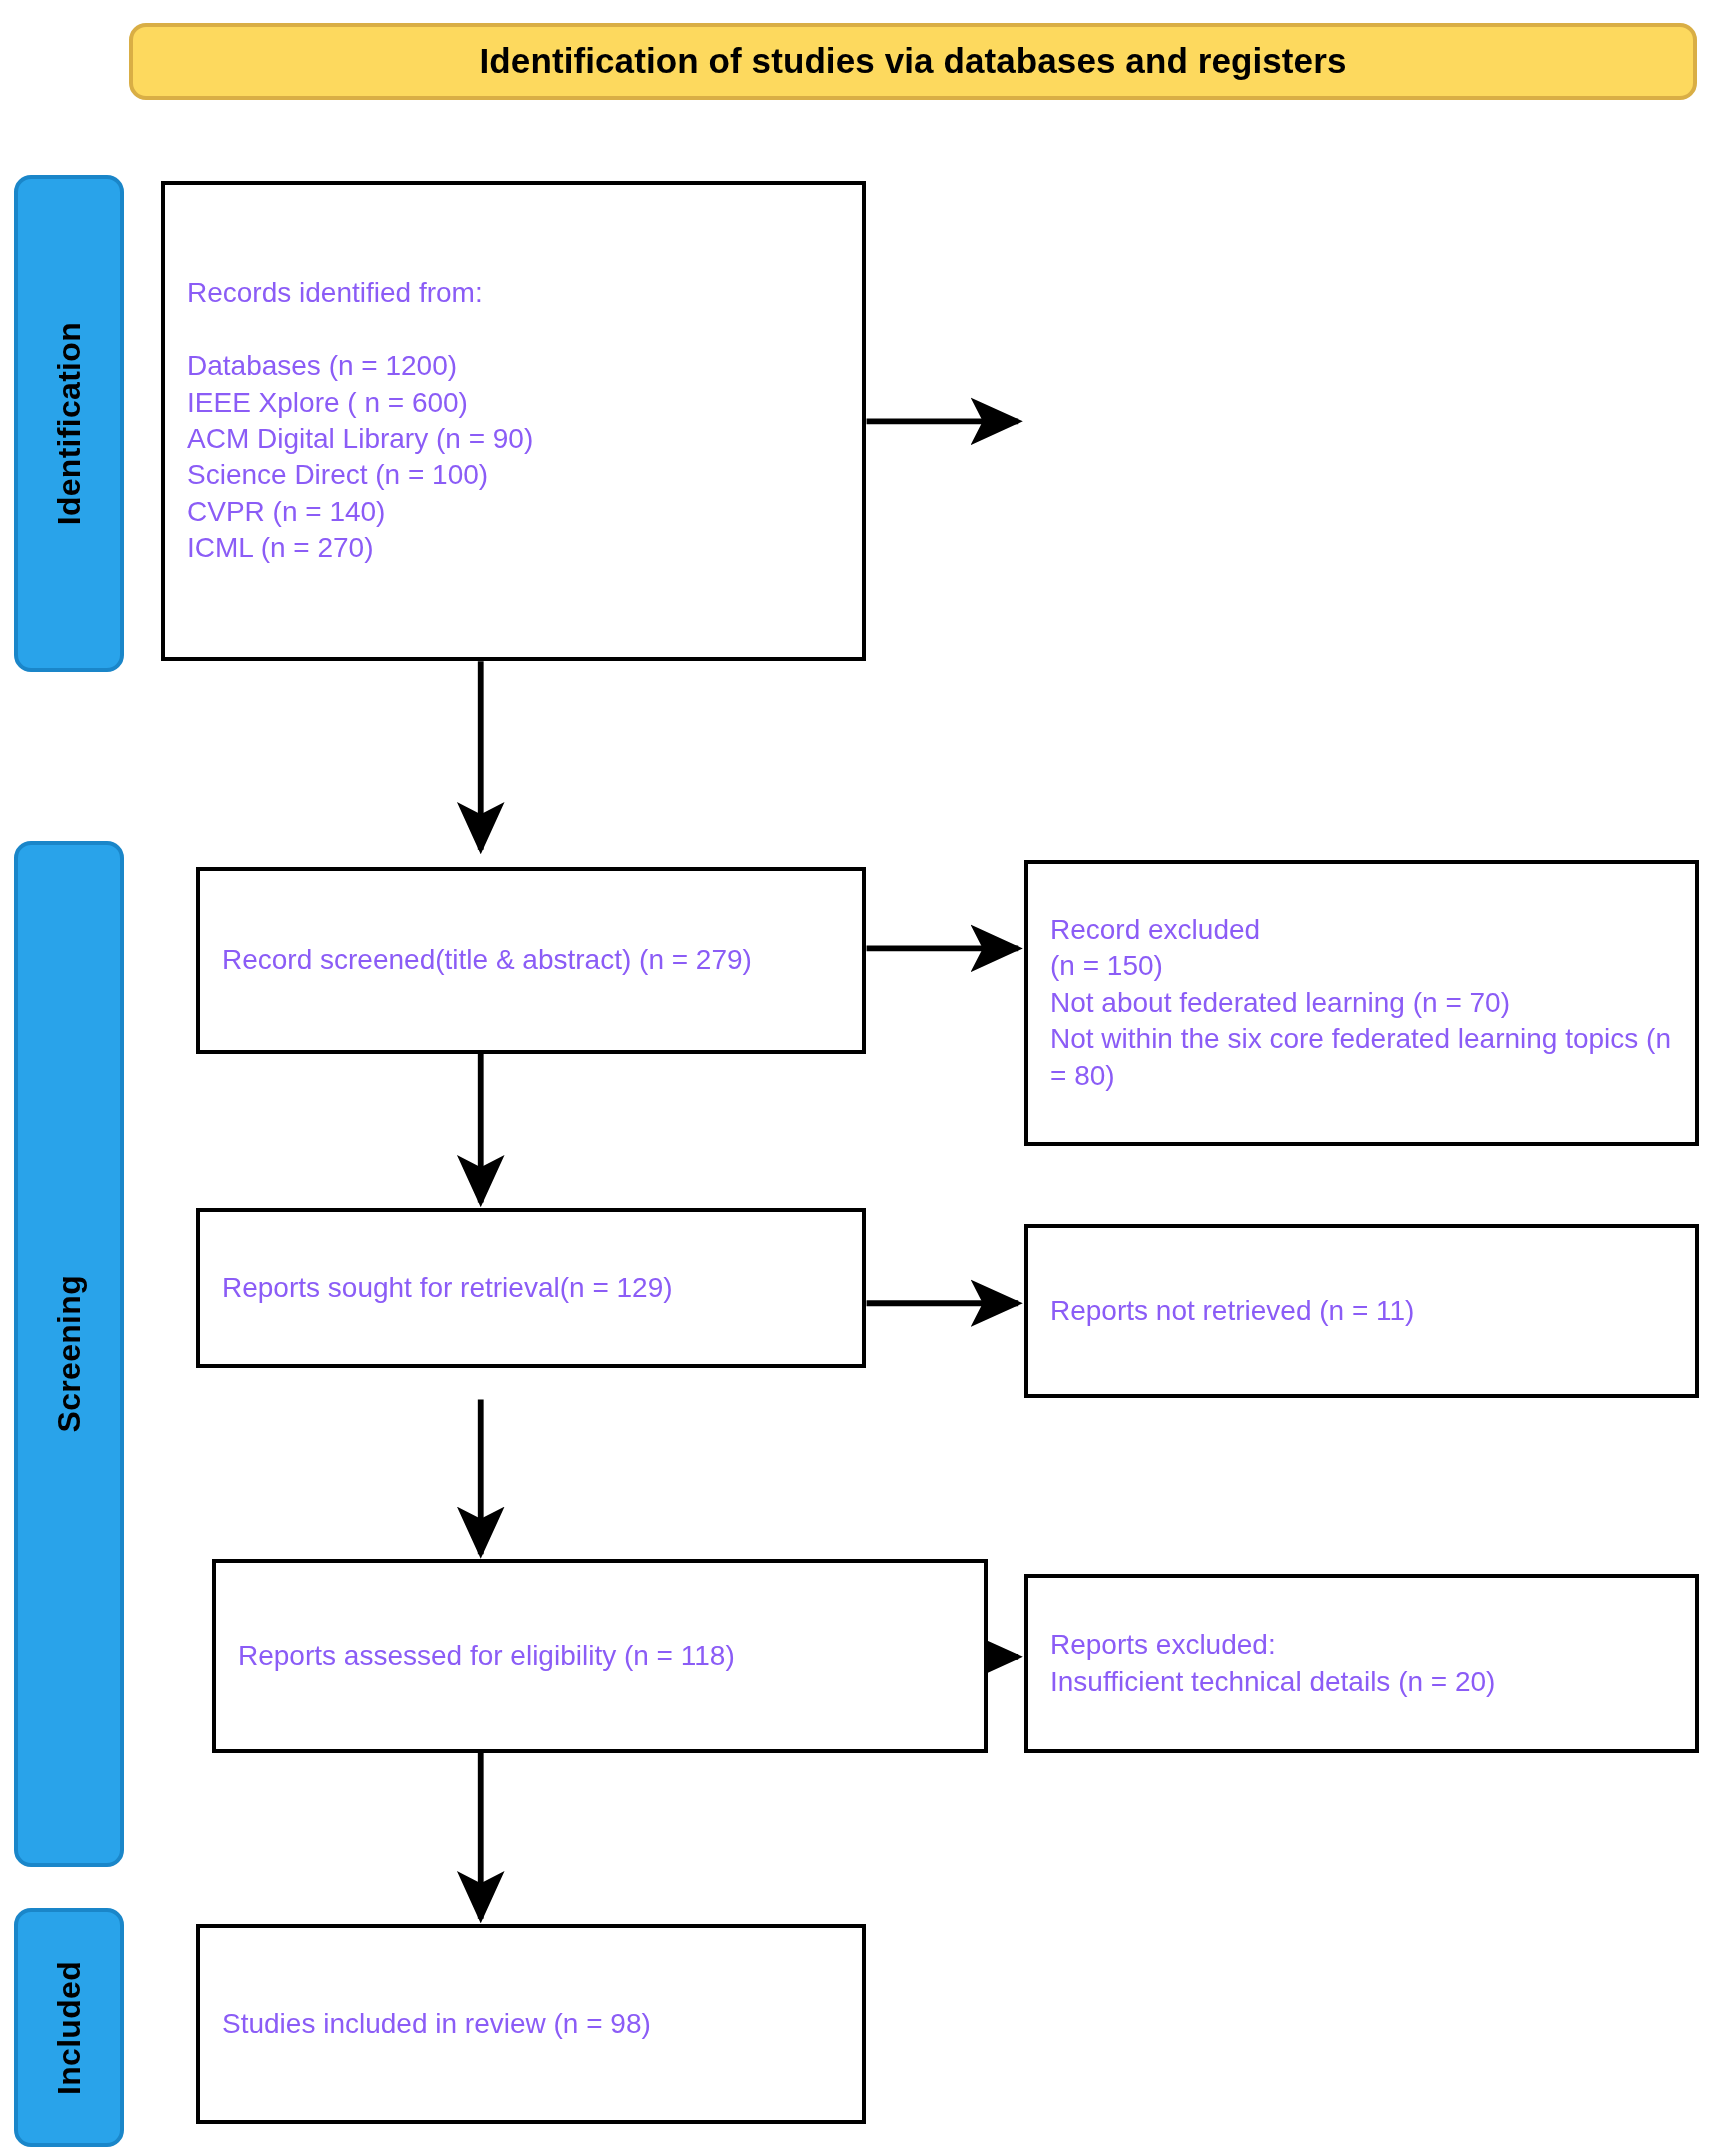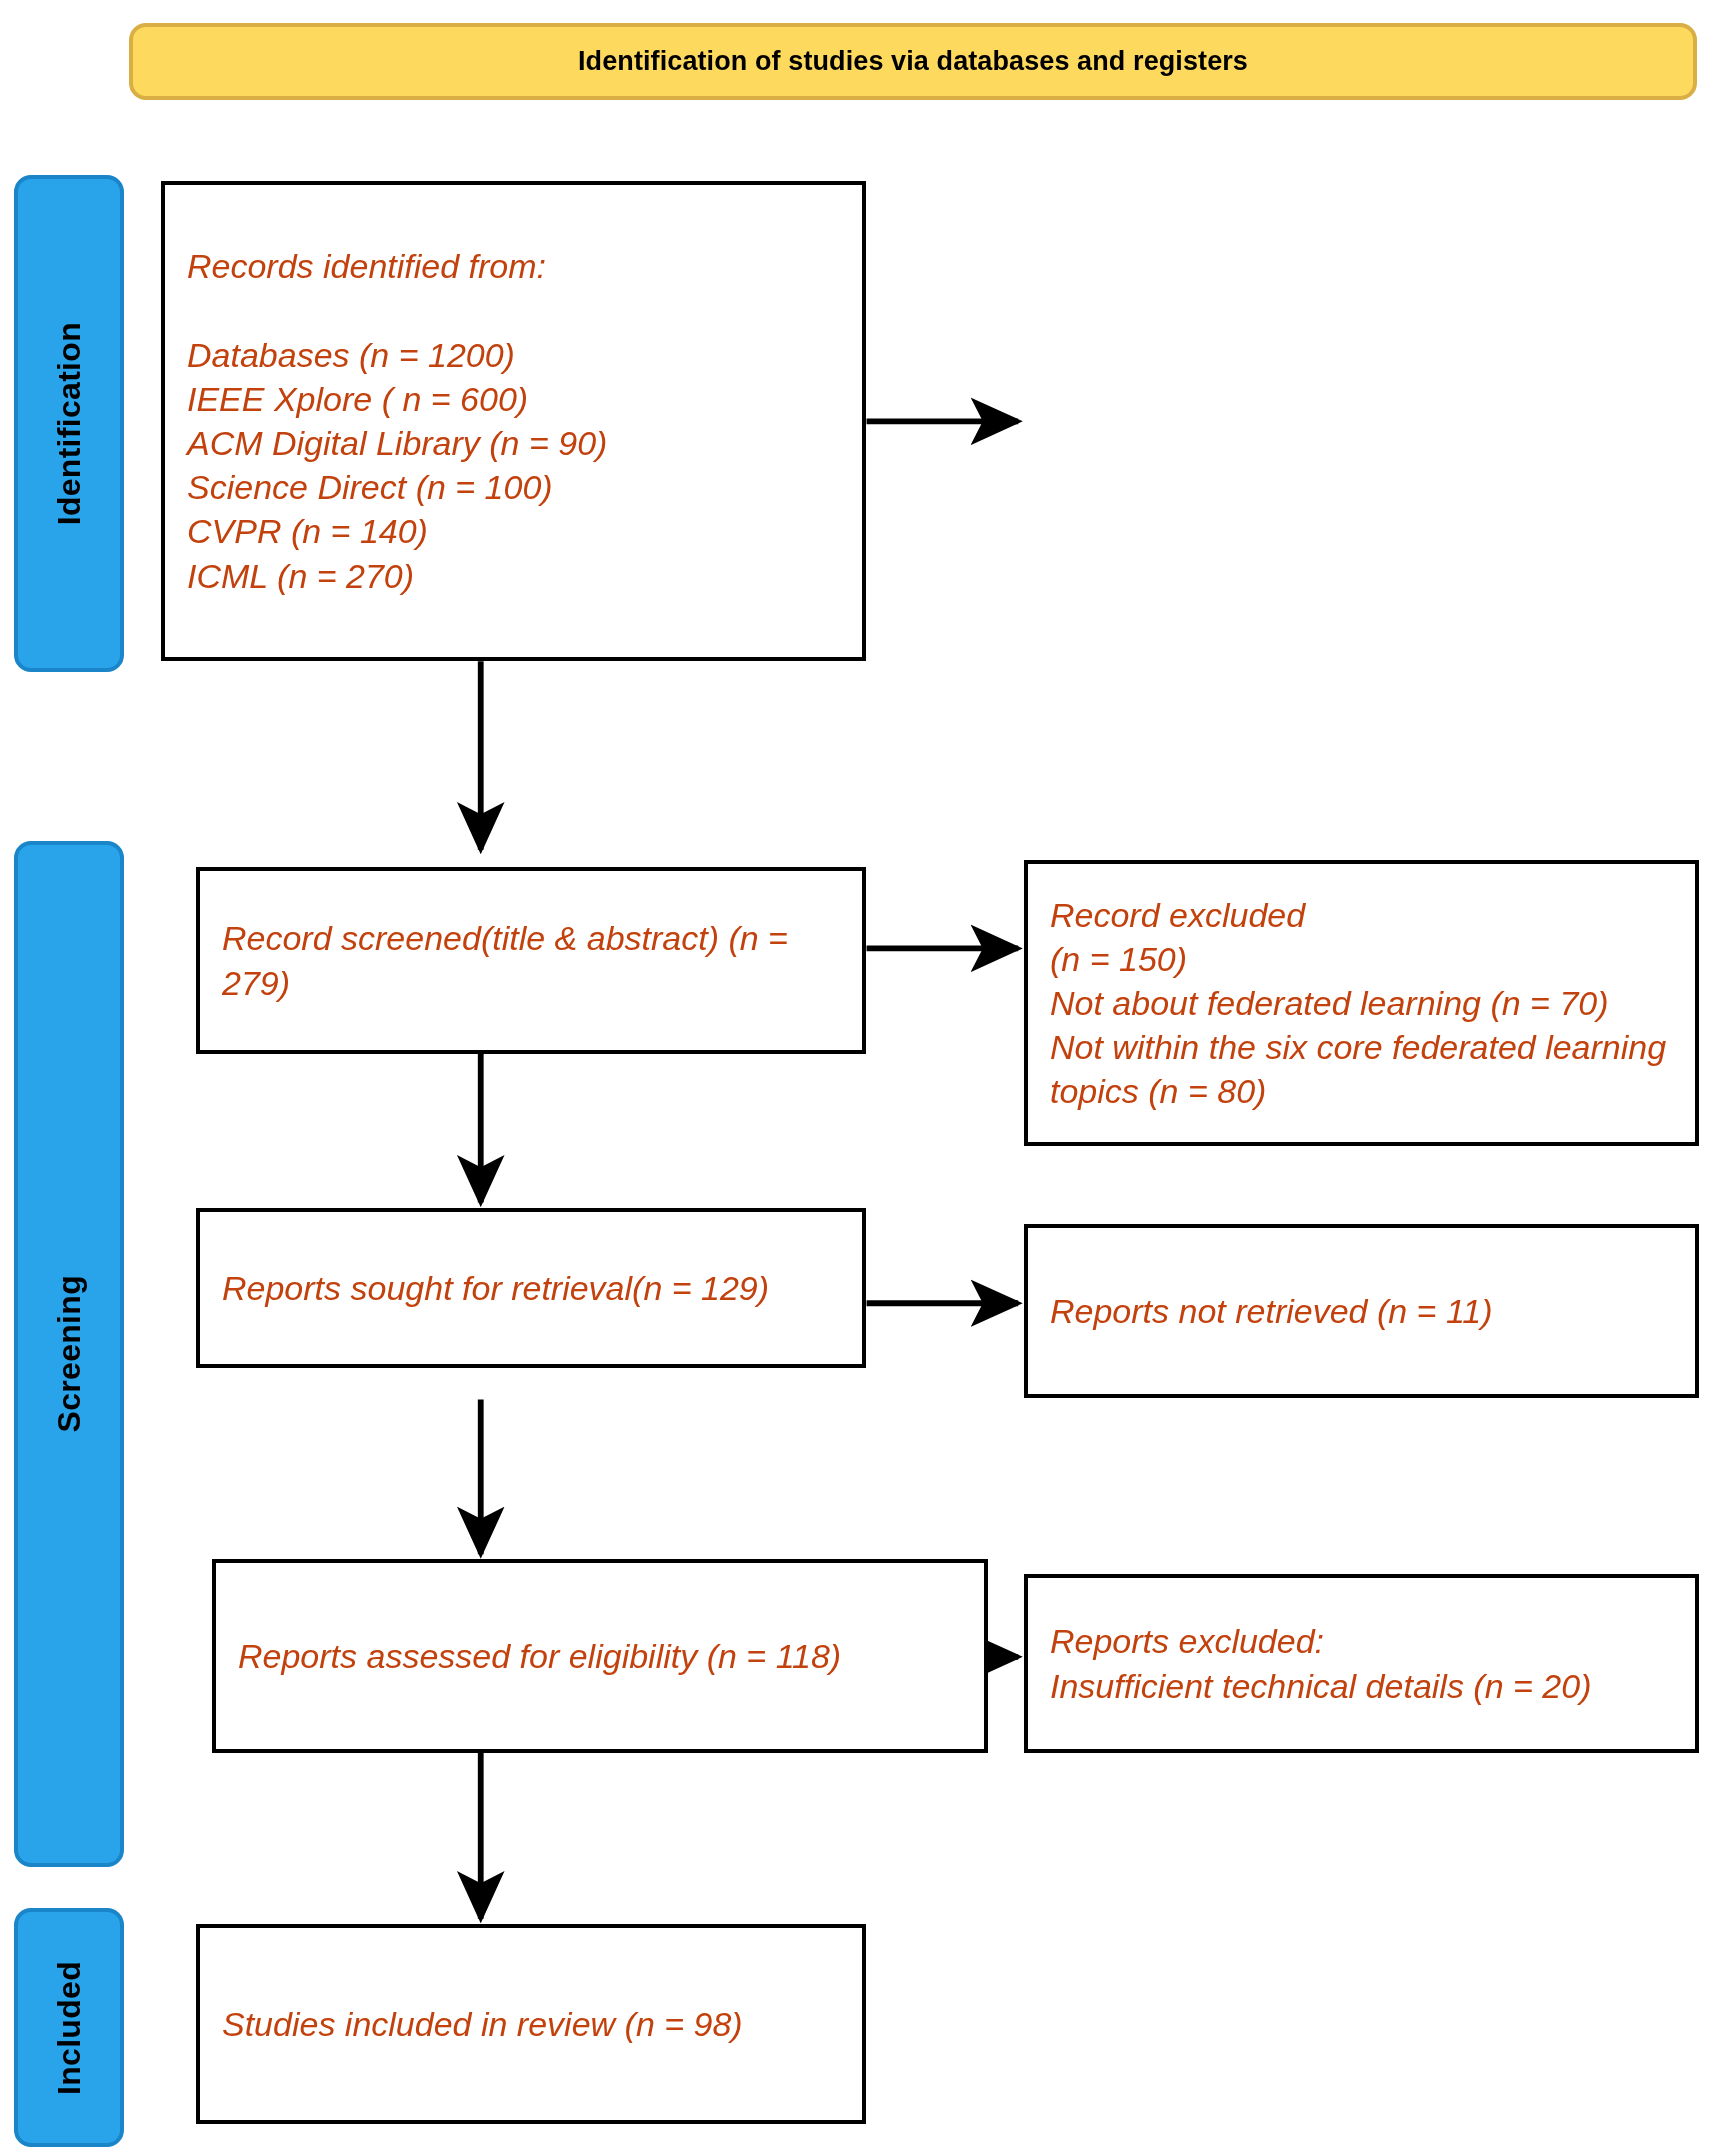--- a/index.html
+++ b/index.html
@@ -30,21 +30,21 @@
     height: 77px;
     background: #fdd95e;
     border: 4.5px solid #d9ae45;
     border-radius: 17px;
     box-sizing: border-box;
     display: flex;
     align-items: center;
     justify-content: center;
   }
   .title-banner .title-text {
-    font-size: 27px;
+    font-size: 35px;
     font-weight: bold;
     color: #000000;
     letter-spacing: 0.1px;
     text-align: center;
   }
 
   
   .stage-bar {
     position: absolute;
     background: #29a3ea;
@@ -74,25 +74,24 @@
     position: absolute;
     background: #ffffff;
     border: 4.5px solid #000000;
     box-sizing: border-box;
     padding: 0 22px;
     display: flex;
     flex-direction: column;
     justify-content: center;
   }
   .box .box-text {
-    font-size: 34px;
+    font-size: 28px;
     line-height: 1.30;
-    color: #c2410c;
+    color: #8b5cf6;
     white-space: pre-line;
-    font-style: italic;
   }
 
   #box-records-identified   { left: 161px;  top: 181px;  width: 705px; height: 480px; }
   #box-records-removed      { left: 1024px; top: 195px;  width: 675px; height: 479px; }
   #box-record-screened      { left: 196px;  top: 855px; width: 670px; height: 187px; margin-top: 12px; }
   #box-record-excluded      { left: 1024px; top: 860px; width: 675px; height: 286px; }
   #box-reports-sought       { left: 196px;  top: 1208px; width: 670px; height: 160px; }
   #box-reports-not-retrieved{ left: 1024px; top: 1224px; width: 675px; height: 174px; }
   #box-reports-assessed     { left: 212px;  top: 1559px; width: 776px; height: 194px; }
   #box-reports-excluded     { left: 1024px; top: 1574px; width: 675px; height: 179px; }

